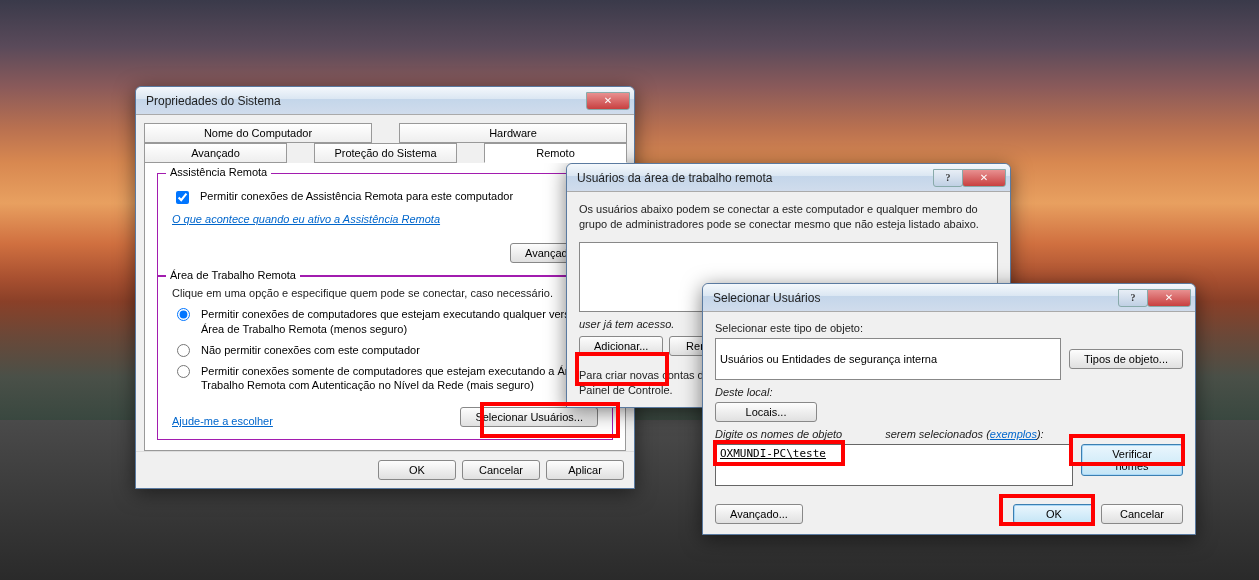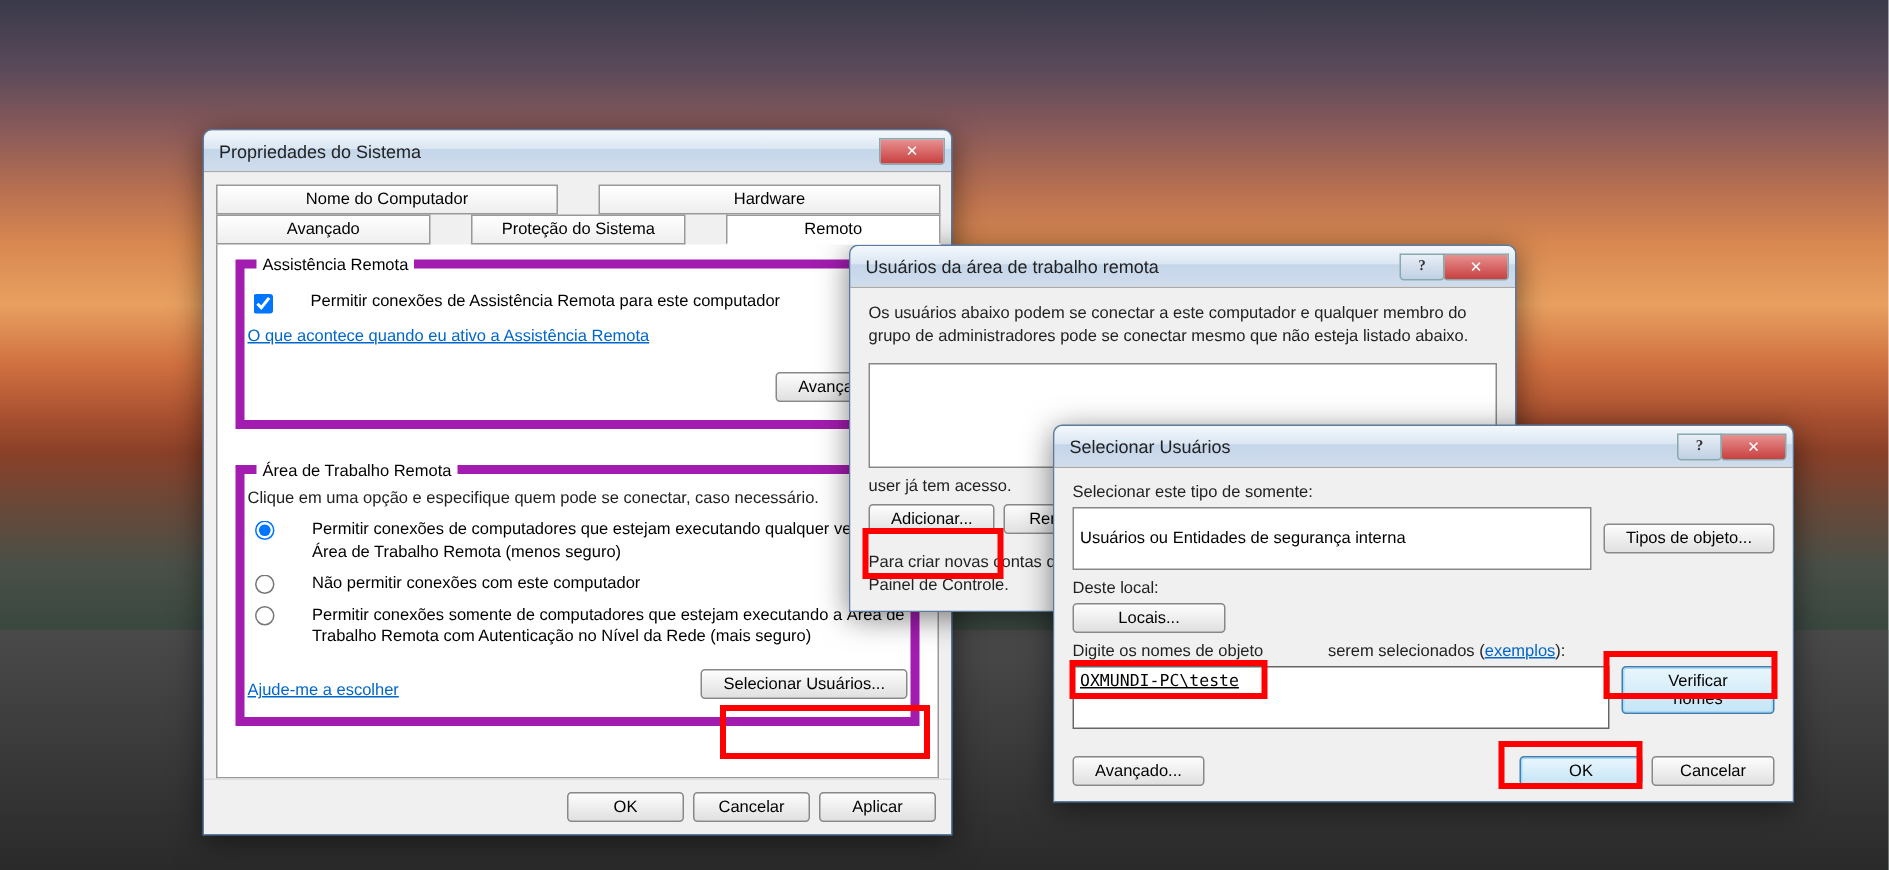--- a/index.html
+++ b/index.html
@@ -80,33 +80,33 @@
     position: relative; z-index: 2;
   }
   .tab-body {
     border: 1px solid #999;
     border-top: none;
     background: #fff;
     padding: 10px 12px;
   }
 
   .groupbox {
-    border: 6px solid #a21caf;
-    padding: 10px 2px 12px;
-    margin-bottom: 24px;
+    border: 1px solid #a21caf;
+    padding: 10px 14px 12px;
+    margin-bottom: 0;
     position: relative;
   }
   .groupbox-title {
     position: absolute;
     top: -8px; left: 8px;
     background: #fff;
     padding: 0 4px;
     font-size: 11px;
   }
-  .checkbox-row, .radio-row { display: flex; align-items: flex-start; gap: 22px; margin: 6px 0; }
+  .checkbox-row, .radio-row { display: flex; align-items: flex-start; gap: 8px; margin: 6px 0; }
   .checkbox-row input, .radio-row input { margin-top: 1px; }
   .radio-row span { line-height: 1.35; }
   .link { color: #0066cc; text-decoration: underline; cursor: pointer; }
   .btn {
     background: linear-gradient(to bottom, #fdfdfd, #e0e0e0);
     border: 1px solid #888;
     border-radius: 3px;
     padding: 3px 14px;
     font-size: 11px;
     min-width: 78px;
@@ -149,21 +149,21 @@
     background: #f0f0f0;
     border-top: 1px solid #ddd;
   }
   .redbox {
     position: absolute;
     border: 4px solid #ff0000;
     pointer-events: none;
     z-index: 100;
   }
   .row-between { display: flex; justify-content: space-between; align-items: flex-end; }
-  .small-gap { margin-top: 6px; }
+  .small-gap { margin-top: 6px; font-style: italic; }
   .label { font-size: 11px; color: #222; }
 </style>
 </head>
 <body>
 
 <div class="window" style="left:135px; top:86px; width:500px;">
   <div class="titlebar">
     <span class="titlebar-title">Propriedades do Sistema</span>
     <div class="title-btns">
       <div class="title-btn close">✕</div>
@@ -253,21 +253,21 @@
 
 <div class="window" style="left:702px; top:283px; width:494px;">
   <div class="titlebar">
     <span class="titlebar-title">Selecionar Usuários</span>
     <div class="title-btns">
       <div class="title-btn help">?</div>
       <div class="title-btn close">✕</div>
     </div>
   </div>
   <div class="content-grey">
-    <div class="label">Selecionar este tipo de somente:</div>
+    <div class="label">Selecionar este tipo de objeto:</div>
     <div class="field-row">
       <input class="textfield" readonly="" value="Usuários ou Entidades de segurança interna" style="">
       <button class="btn" style="min-width:102px;">Tipos de objeto...</button>
     </div>
 
     <div class="label small-gap">Deste local:</div>
     <div class="field-row">
       <button class="btn" style="min-width:102px;">Locais...</button>
     </div>
 

